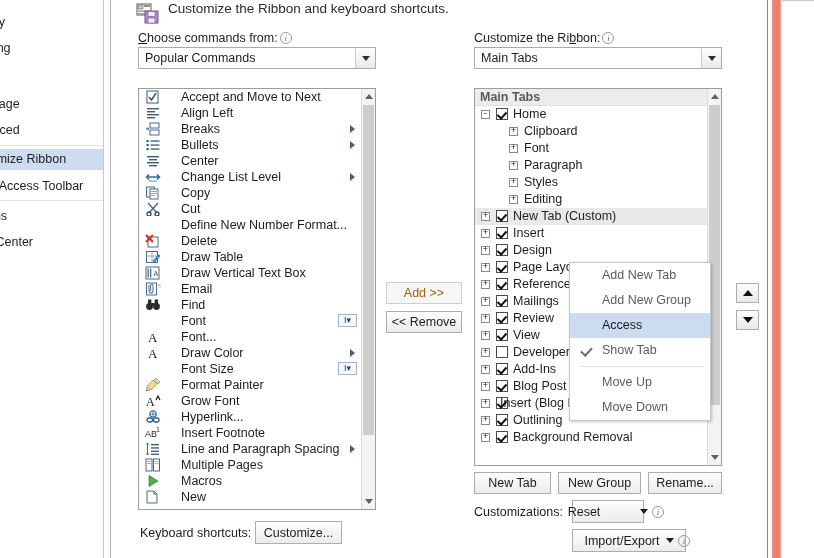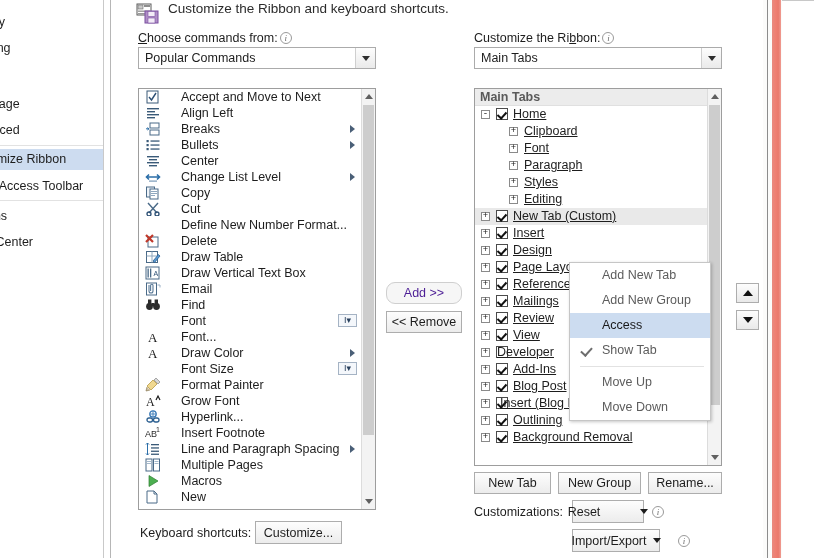--- a/index.html
+++ b/index.html
@@ -113,21 +113,21 @@
     font-size:9px; color:#29415e; text-align:center; line-height:11px;
   }
 
   
   .btn {
     position: absolute; border: 1px solid #adadad;
     background: linear-gradient(#fdfdfd,#ececec);
     font-size: 12.5px; color: #1d1d1d;
     display: flex; align-items: center; justify-content: center; white-space: nowrap;
   }
-  .btn.disabled { color: #4c1d95; background: #f6f6f6; border-color:#cfcfcf;border-radius:9px; }
+  .btn.disabled { color: #a16207; background: #f6f6f6; border-color:#cfcfcf; }
   .btn .tri-dn { margin-left:6px; width:0;height:0;border-left:4px solid transparent;border-right:4px solid transparent;border-top:5px solid #1d1d1d; }
 
   .arrowbtn {
     position: absolute; width: 23px; height: 20px; border: 1px solid #adadad;
     background: linear-gradient(#fdfdfd,#e9e9e9);
     display:flex; align-items:center; justify-content:center;
   }
   .arrowbtn .au { width:0;height:0;border-left:5px solid transparent;border-right:5px solid transparent;border-bottom:6px solid #111; }
   .arrowbtn .ad { width:0;height:0;border-left:5px solid transparent;border-right:5px solid transparent;border-top:6px solid #111; }
 
@@ -146,21 +146,21 @@
     font-family: "Liberation Mono", monospace;
   }
   .cbx {
     position: absolute; width: 12px; height: 12px; top: 2px;
     border: 1px solid #4b4b4b; background: #fff;
   }
   .cbx.on::after {
     content: ""; position: absolute; left: 2px; top: 1px; width: 4px; height: 7px;
     border: solid #111; border-width: 0 2px 2px 0; transform: rotate(42deg);
   }
-  .tlabel { position: absolute; top: 0; text-decoration: underline; }
+  .tlabel { position: absolute; top: 0; }
 
   
   .ctxmenu {
     position: absolute; background: #ffffff; border: 1px solid #c6c6c6;
     box-shadow: 1px 1px 3px rgba(0,0,0,.22);
     margin-top: 48px;
   }
   .ctxitem {
     position: relative; height: 25px; line-height: 25px;
     padding-left: 32px; font-size: 12.5px; color: #5c5c5c; white-space: nowrap;
@@ -533,21 +533,21 @@
             <span class="tlabel" style="left: 38px;">Review</span>
           </div>
           <div class="trow">
             <span class="expander" style="left: 6px;">+</span>
             <span class="cbx on" style="left: 21px;"></span>
             <span class="tlabel" style="left: 38px;">View</span>
           </div>
           <div class="trow">
             <span class="expander" style="left: 6px;">+</span>
             <span class="cbx" style="left: 21px;"></span>
-            <span class="tlabel" style="left: 22px;">Developer</span>
+            <span class="tlabel" style="left: 38px;">Developer</span>
           </div>
           <div class="trow">
             <span class="expander" style="left: 6px;">+</span>
             <span class="cbx on" style="left: 21px;"></span>
             <span class="tlabel" style="left: 38px;">Add-Ins</span>
           </div>
           <div class="trow">
             <span class="expander" style="left: 6px;">+</span>
             <span class="cbx on" style="left: 21px;"></span>
             <span class="tlabel" style="left: 38px;">Blog Post</span>
@@ -590,21 +590,21 @@
     <span>Rename...</span>
   </div>
 
   <div class="col-label" style="left:474px; top:505px;">Customizations:</div>
   <div class="btn" style="left:572px; top:500px; width:72px; height:23px;gap:34px;">
     <span>Reset</span>
       <span class="tri-dn"></span>
   </div>
   <span class="info-i" style="position:absolute; left:650px; top:506px;">i</span>
 
-  <div class="btn" style="left:572px; top:529px; width:88px; height:23px;">
+  <div class="btn" style="left:572px; top:529px; width:114px; height:23px;">
     <span>Import/Export</span>
       <span class="tri-dn"></span>
   </div>
   <span class="info-i" style="position:absolute; left:676px; top:535px;">i</span>
 
   <div class="arrowbtn" style="left:736px; top:283px;">
       <div class="au"></div>
     </div>
   <div class="arrowbtn" style="left:736px; top:310px;">
       <div class="ad"></div>

